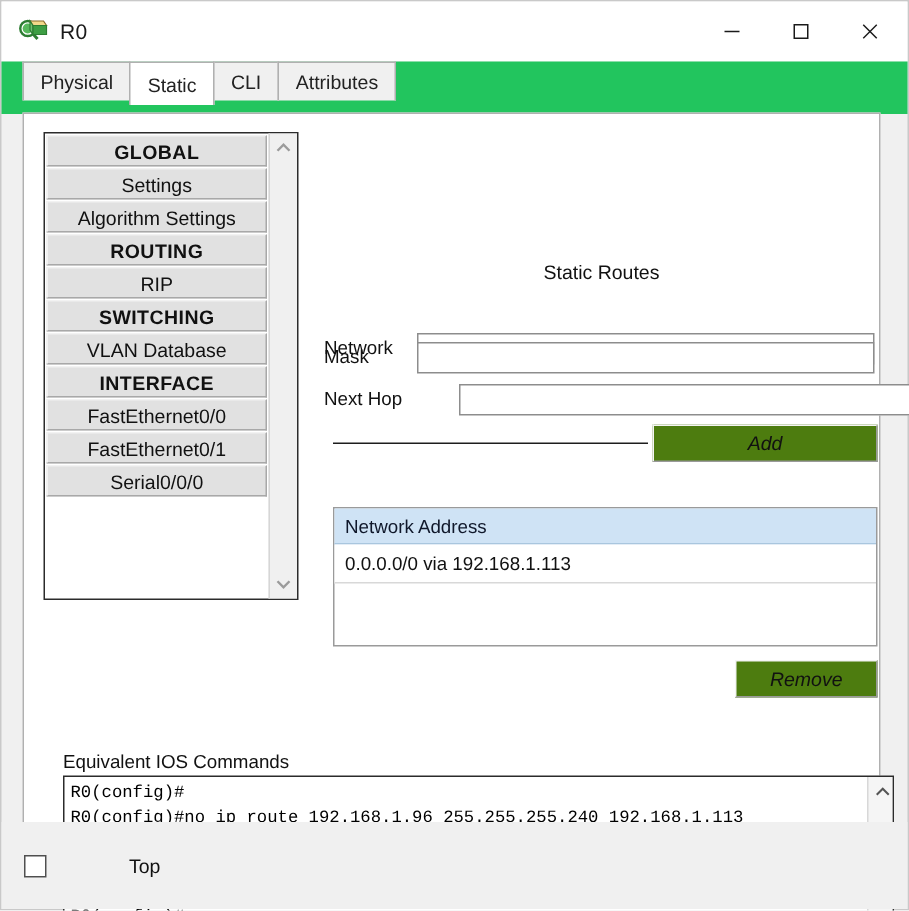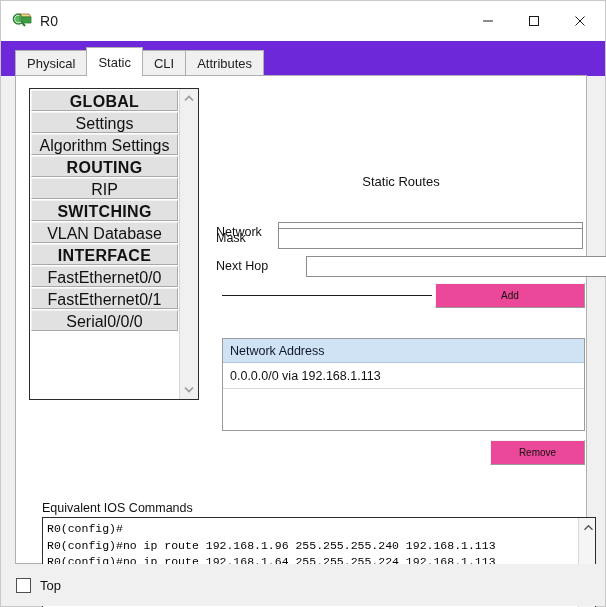--- a/index.html
+++ b/index.html
@@ -61,23 +61,22 @@
     right: 2px; top: 1px;
     display: flex;
   }
 
   
   #tabstrip {
     position: absolute;
     left: 0; top: 40px;
     width: 604px;
     height: 35px;
-    background: #6d28d9;
-    display: flex;
-    align-items: flex-end;
+    background: #22c55e;
+    display: flex;
     padding-left: 14px;
     box-sizing: border-box;
   }
   .tab {
     height: 26px;
     line-height: 26px;
     padding: 0 11px;
     font-size: 13px;
     color: #222;
     border: 1px solid #b0b0b0;
@@ -120,21 +119,21 @@
   }
   #navlist {
     width: 149px;
     padding: 1px;
     box-sizing: border-box;
   }
   .nav-item {
     height: 21px;
     line-height: 21px;
     text-align: center;
-    font-size: 16px;
+    font-size: 13px;
     background: #e1e1e1;
     border: 1px solid #a8a8a8;
     border-top-color: #f2f2f2;
     border-left-color: #f2f2f2;
     box-sizing: border-box;
     margin-bottom: 1px;
     color: #111;
     white-space: nowrap;
     overflow: hidden;
   }
@@ -206,30 +205,31 @@
 
   #hrule {
     position: absolute;
     left: 206px; top: 219px;
     width: 210px;
     height: 0;
     border-top: 1px solid #1d1d1d;
   }
   .gray-button {
     position: absolute;
-    background: #ec4899;
+    background: #4d7c0f;
     border: 1px solid #9a9a9a;
     border-top-color: #f4f4f4;
     border-left-color: #f4f4f4;
     box-sizing: border-box;
     text-align: center;
     font-family: "Liberation Sans", sans-serif;
-    font-size: 10px;
+    font-size: 13px;
     color: #111;
     cursor: default;
+    font-style: italic;
   }
   #add-button {
     left: 419px; top: 207px;
     width: 150px; height: 25px;
     line-height: 23px;
   }
   #remove-button {
     left: 474px; top: 364px;
     width: 95px; height: 25px;
     line-height: 23px;
@@ -309,24 +309,25 @@
     width: 15px;
     height: 26px;
     background: #c4c4c4;
   }
 
   
   #bottombar {
     position: absolute;
     left: 0; bottom: 0;
     width: 604px;
-    height: 42px;
+    height: 58px;
     background: #f0f0f0;
     display: flex;
     align-items: center;
+    gap: 46px;
   }
   #top-checkbox {
     width: 15px; height: 15px;
     border: 1px solid #4f4f4f;
     background: #ffffff;
     margin-left: 15px;
     box-sizing: border-box;
     flex: none;
   }
   #top-label {

